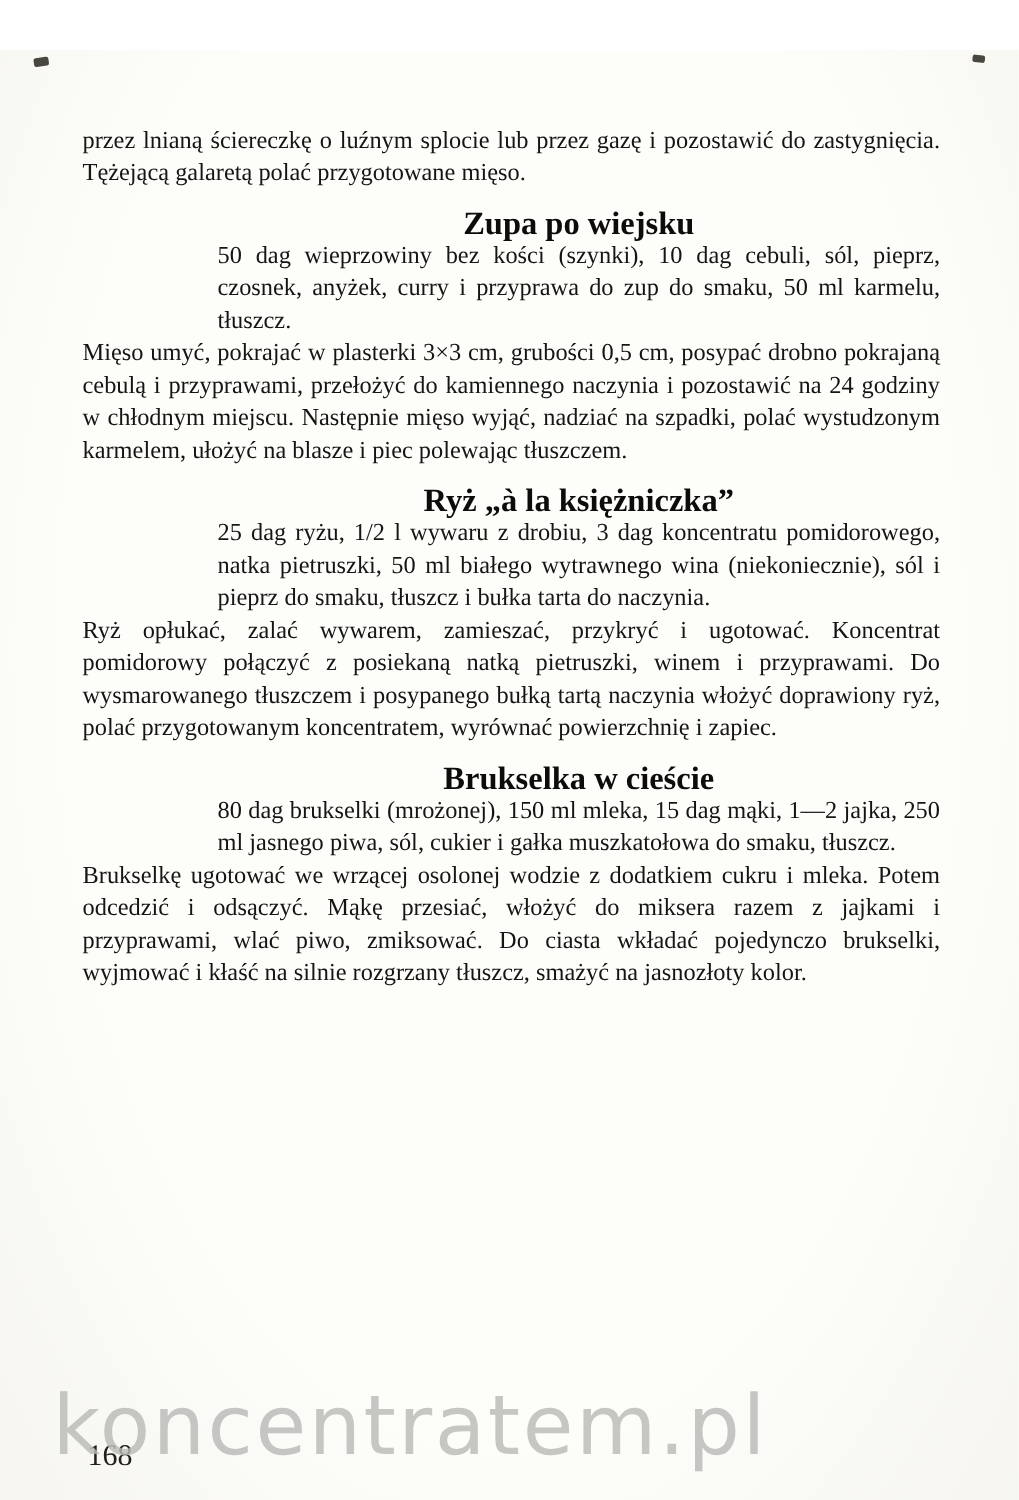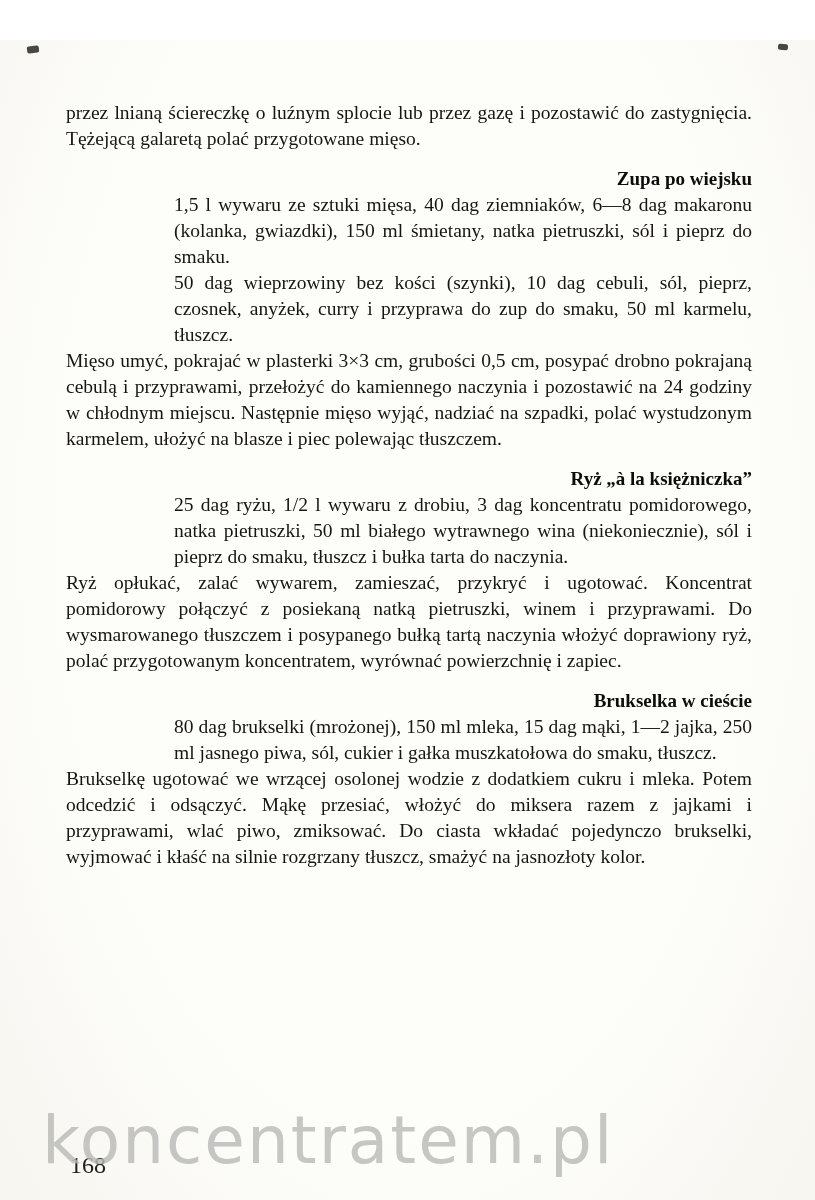--- a/index.html
+++ b/index.html
@@ -23,25 +23,25 @@
     top: 60px;
     left: 66px;
     width: 686px;
     font-size: 19.5px;
     line-height: 26px;
     text-align: justify;
   }
   .content p { margin: 0; }
   .intro { margin-bottom: 0; }
   .recipe h2 {
-    font-size: 19px;
+    font-size: 26px;
     line-height: 26px;
     font-weight: bold;
     margin: 14px 0 0 108px;
-    text-align: right;
+    text-align: center;
     color: #0d0c0a;
   }
   .ingredients {
     margin-left: 108px !important;
     width: 578px;
   }
   .instructions { width: 686px; }
   .page-number {
     position: absolute;
     left: 70px;
@@ -90,21 +90,20 @@
 
   <div class="speck speck-tl"></div>
   <div class="speck speck-tr"></div>
 
   <div class="content">
 
     <p class="intro">przez lnianą ściereczkę o luźnym splocie lub przez gazę i pozostawić do zastygnięcia. Tężejącą galaretą polać przygotowane mięso.</p>
 
     <section class="recipe">
       <h2>Zupa po wiejsku</h2>
-      <p class="ingredients">1,5 l wywaru ze sztuki mięsa, 40 dag ziemniaków, 6—8 dag makaronu (kolanka, gwiazdki), 150 ml śmietany, natka pietruszki, sól i pieprz do smaku.</p>
     </section>
 
     <section class="recipe">
       <p class="ingredients">50 dag wieprzowiny bez kości (szynki), 10 dag cebuli, sól, pieprz, czosnek, anyżek, curry i przyprawa do zup do smaku, 50 ml karmelu, tłuszcz.</p>
       <p class="instructions">Mięso umyć, pokrajać w plasterki 3×3 cm, grubości 0,5 cm, posypać drobno pokrajaną cebulą i przyprawami, przełożyć do kamiennego naczynia i pozostawić na 24 godziny w chłodnym miejscu. Następnie mięso wyjąć, nadziać na szpadki, polać wystudzonym karmelem, ułożyć na blasze i piec polewając tłuszczem.</p>
     </section>
 
     <section class="recipe">
       <h2>Ryż „à la księżniczka”</h2>
       <p class="ingredients">25 dag ryżu, 1/2 l wywaru z drobiu, 3 dag koncentratu pomidorowego, natka pietruszki, 50 ml białego wytrawnego wina (niekoniecznie), sól i pieprz do smaku, tłuszcz i bułka tarta do naczynia.</p>

